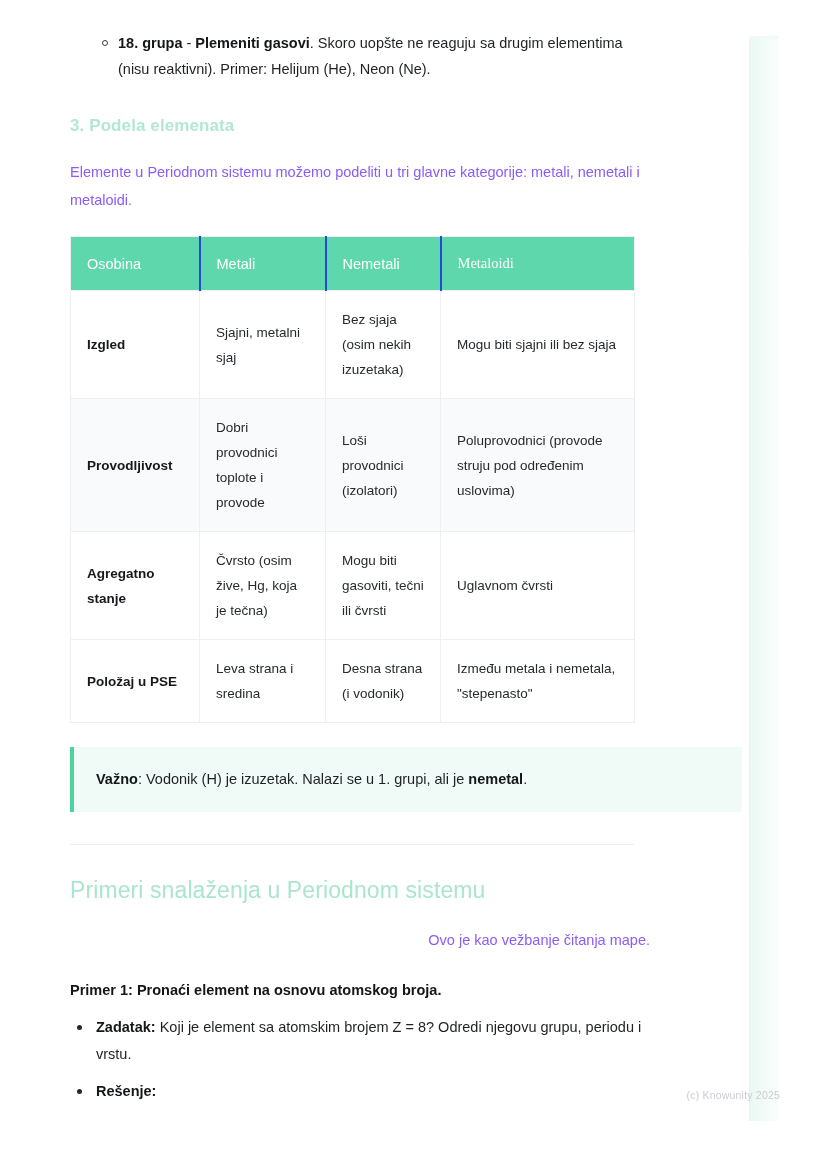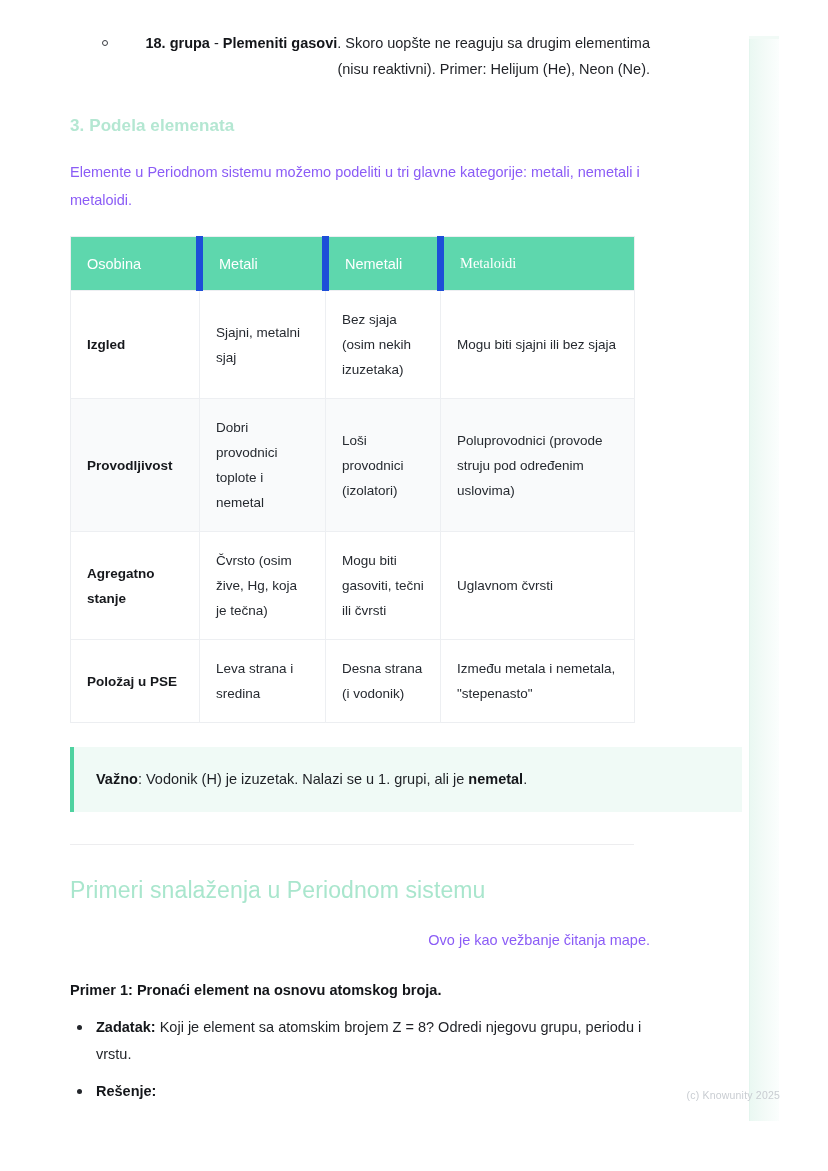--- a/index.html
+++ b/index.html
@@ -34,21 +34,21 @@
   .page {
     position: absolute;
     top: 0; left: 0;
     width: 720px;
     padding: 30px 70px 0 70px;
   }
 
   
   ul.sublist {
     list-style: none;
-    margin: 0; padding: 0; text-align: right;
+    margin: 0; padding: 0;
   }
   ul.sublist > li {
     position: relative;
     padding-left: 48px;
     font-size: 14.5px;
     line-height: 26px;
     color: #1f2126;
     margin-bottom: 4px;
   }
   ul.sublist > li .marker-hollow {
@@ -119,21 +119,21 @@
   table.cmp col.c2 { width: 115px; }
   table.cmp col.c3 { width: 194px; }
 
   table.cmp thead th {
     background: #5ed7ad;
     color: #ffffff;
     text-align: left;
     font-size: 14.5px;
     font-weight: normal;
     padding: 18px 16px;
-    border-right: 7px solid #1d4ed8;
+    border-right: 2px solid #1d4ed8;
   }
   table.cmp thead th:last-child { border-right: none; font-family: Liberation Serif, serif; }
 
   table.cmp tbody td {
     font-size: 13.5px;
     line-height: 25px;
     color: #262a30;
     padding: 16px 16px;
     vertical-align: middle;
     border-top: 1px solid #edeff2;
@@ -209,21 +209,21 @@
       </thead>
       <tbody>
         <tr>
           <td class="rowhead">Izgled</td>
           <td>Sjajni, metalni sjaj</td>
           <td>Bez sjaja (osim nekih izuzetaka)</td>
           <td>Mogu biti sjajni ili bez sjaja</td>
         </tr>
         <tr class="alt">
           <td class="rowhead">Provodljivost</td>
-          <td>Dobri provodnici toplote i nemetal</td>
+          <td>Dobri provodnici toplote i provode</td>
           <td>Loši provodnici (izolatori)</td>
           <td>Poluprovodnici (provode struju pod određenim uslovima)</td>
         </tr>
         <tr>
           <td class="rowhead">Agregatno stanje</td>
           <td>Čvrsto (osim žive, Hg, koja je tečna)</td>
           <td>Mogu biti gasoviti, tečni ili čvrsti</td>
           <td>Uglavnom čvrsti</td>
         </tr>
         <tr>

